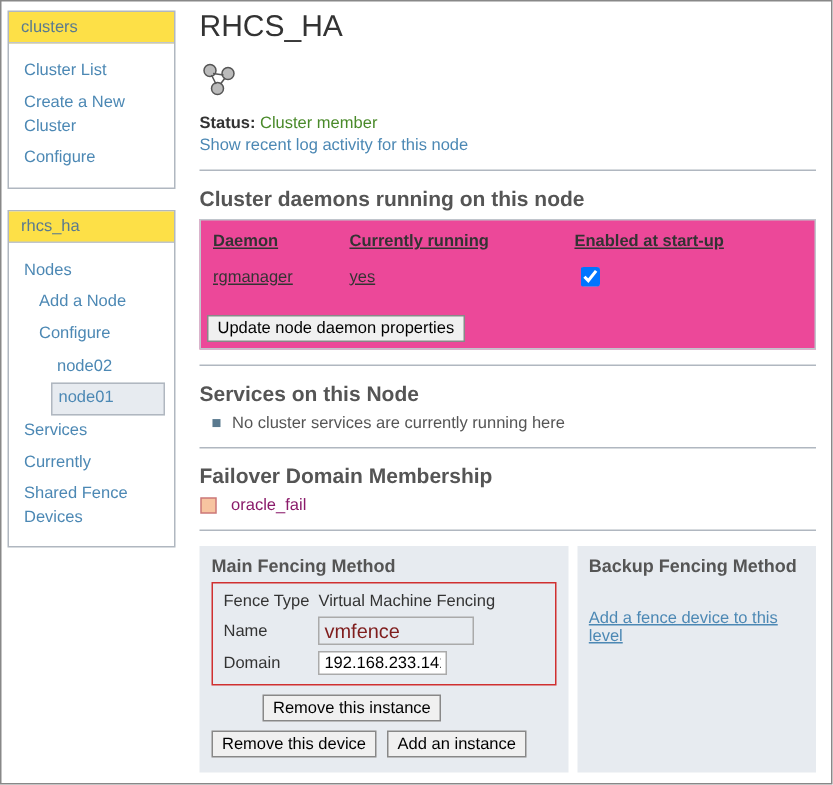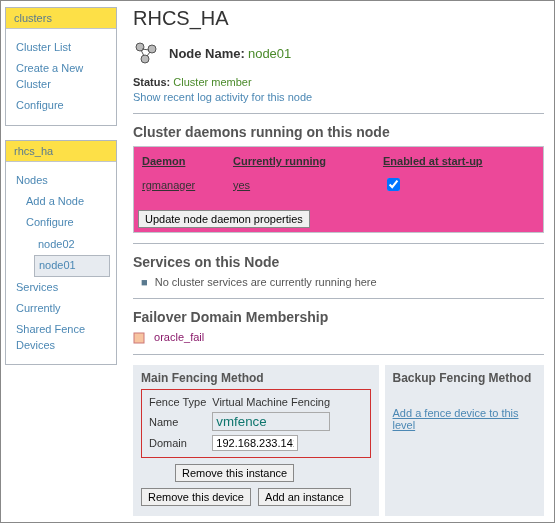--- a/index.html
+++ b/index.html
@@ -113,22 +113,22 @@
     flex: 1;
     background: #e7ebf0;
     padding: 6px 8px 8px 8px;
     font-size: 11px;
   }
   .fence-title { font-weight: bold; color: #555; font-size: 12px; margin-bottom: 4px; }
   .hi-box { border: 1px solid #d03030; padding: 4px; }
   .ft-table { border-collapse: collapse; font-size: 11px; }
   .ft-table td { padding: 2px 3px; }
   .ft-readonly {
-    background:#e7ebf0; border:1px solid #aaa; color:#0f766e;
-    padding:1px 3px; width:118px;
+    background:#e7ebf0; border:1px solid #aaa; color:#7f1d1d;
+    padding:1px 3px; width:104px;
   }
   .fence-add { color:#4c88b4; text-decoration: underline; cursor:pointer; display:inline-block; margin-top:10px; }
   .fence-buttons-row button { margin: 2px 4px 2px 0; }
 
   input[type=checkbox]{ cursor:pointer; }
 </style>
 </head>
 <body>
 
 <div class="wrap">
@@ -167,24 +167,20 @@
     <div class="node-header">
       <span class="node-icon">
         <svg viewBox="0 0 26 26">
           <circle cx="7" cy="7" r="4" fill="#bbb" stroke="#555"></circle>
           <circle cx="19" cy="9" r="4" fill="#bbb" stroke="#555"></circle>
           <circle cx="12" cy="19" r="4" fill="#bbb" stroke="#555"></circle>
           <line x1="9" y1="9" x2="16" y2="10" stroke="#555"></line>
           <line x1="8" y1="10" x2="11" y2="16" stroke="#555"></line>
           <line x1="17" y1="12" x2="14" y2="16" stroke="#555"></line>
         </svg>
-      </span>
-      <span>
-        <span class="node-name-lbl">Node Name:</span>
-        <span class="node-name-val">node01</span>
       </span>
     </div>
 
     <div class="status-line">
       <b>Status:</b>
       <span class="status-val">Cluster member</span><br>
       <span class="hint-link">Show recent log activity for this node</span>
     </div>
 
     <hr class="sep">

